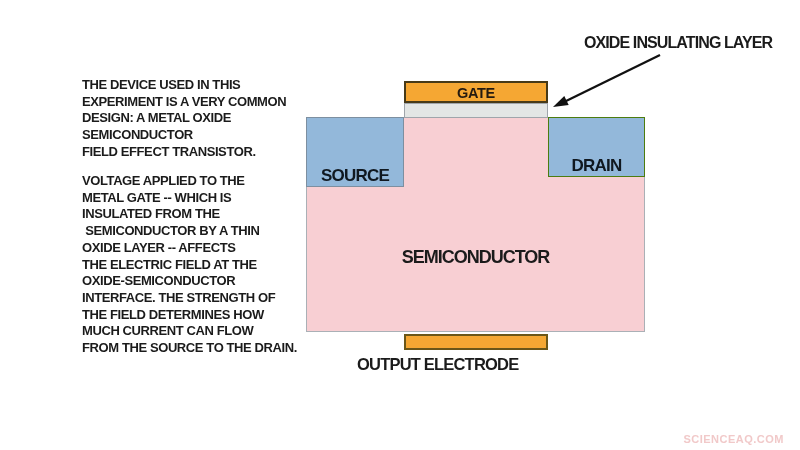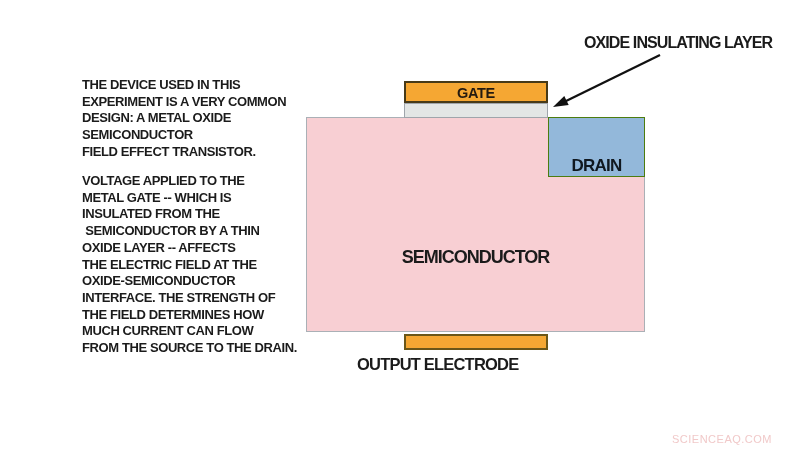--- a/index.html
+++ b/index.html
@@ -95,23 +95,23 @@
     letter-spacing: -0.9px;
   }
   .arrow-svg {
     position: absolute;
     left: 0; top: 0;
     width: 800px; height: 450px;
     pointer-events: none;
   }
   .watermark {
     position: absolute;
-    right: 28px; top: 433px;
+    right: 16px; top: 433px;
     font-size: 11px;
-    font-weight: normal;
+    font-weight: bold;
     letter-spacing: 0.5px;
     color: var(--watermark-pink, #F1C9C9);
     margin-left: 44px;
   }
 </style>
 </head>
 <body>
 
 <div class="canvas">
 
@@ -130,20 +130,23 @@
 OXIDE-SEMICONDUCTOR
 INTERFACE. THE STRENGTH OF
 THE FIELD DETERMINES HOW
 MUCH CURRENT CAN FLOW
 FROM THE SOURCE TO THE DRAIN.</p>
 
   <div class="shape semiconductor">
     <span class="label semi-label">SEMICONDUCTOR</span>
   </div>
 
+  <div class="shape source">
+    <span class="label contact-label">SOURCE</span>
+  </div>
 
   <div class="shape drain">
     <span class="label contact-label">DRAIN</span>
   </div>
 
   <div class="shape oxide"></div>
 
   <div class="shape gate">
     <span class="label gate-label">GATE</span>
   </div>

